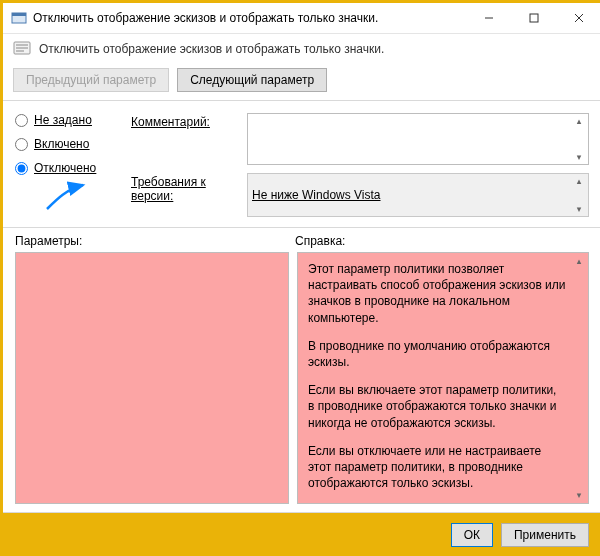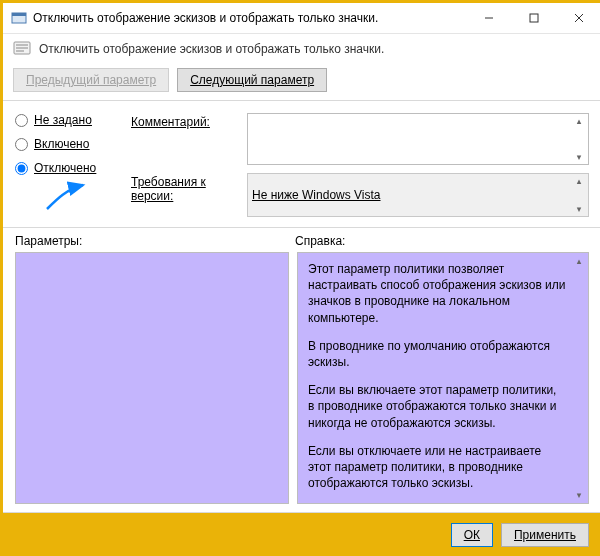--- a/index.html
+++ b/index.html
@@ -78,21 +78,20 @@
   }
   .btn {
     background: #e1e1e1;
     border: 1px solid #adadad;
     padding: 4px 12px;
     font-size: 12px;
     font-family: inherit;
     color: #000;
     min-height: 22px;
     cursor: pointer;
-    text-decoration: underline;
   }
   .btn:disabled {
     color: #a0a0a0;
     background: #e9e9e9;
     border-color: #cfcfcf;
     cursor: default;
   }
   .btn.primary {
     border: 1px solid #0078d7;
   }
@@ -171,21 +170,21 @@
 
   .lower-panels {
     display: flex;
     gap: 8px;
     padding: 2px 12px 8px 12px;
     flex: 1;
     min-height: 0;
   }
   .panel {
     border: 1px solid #bdbdbd;
-    background: #c4b5fd;
+    background: #fca5a5;
     position: relative;
     overflow: hidden;
   }
   .panel.left { flex: 0 0 272px; }
   .panel.right { flex: 1; padding: 8px 22px 8px 10px; font-size: 12px; line-height: 1.35; }
   .panel.right p { margin: 0 0 12px 0; }
   .panel .scroll-up, .panel .scroll-down {
     position: absolute;
     right: 1px;
     width: 16px; height: 14px;

